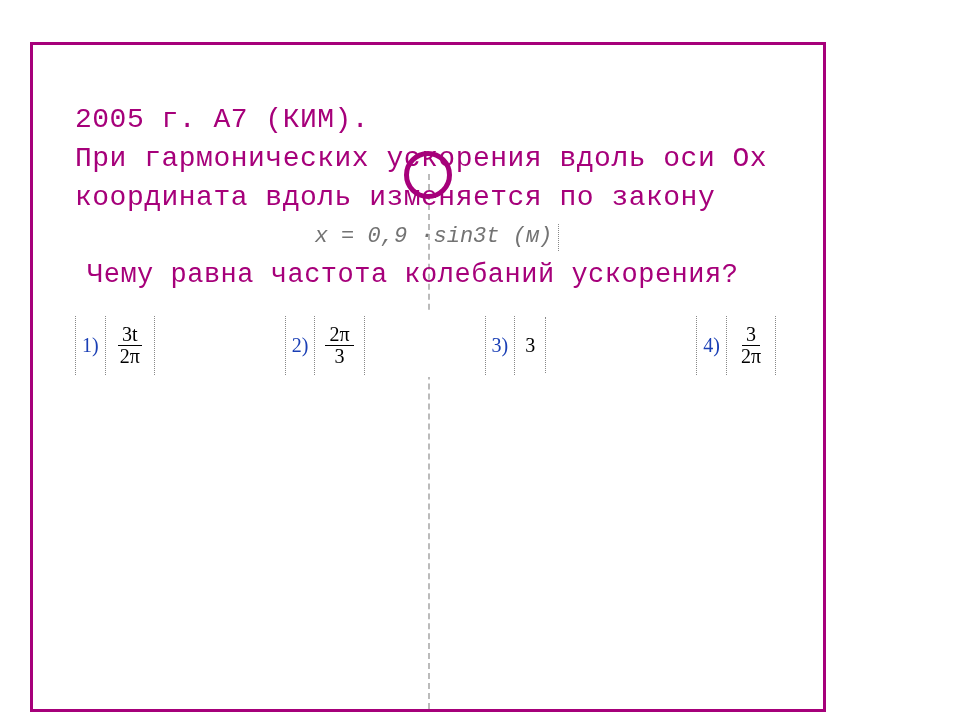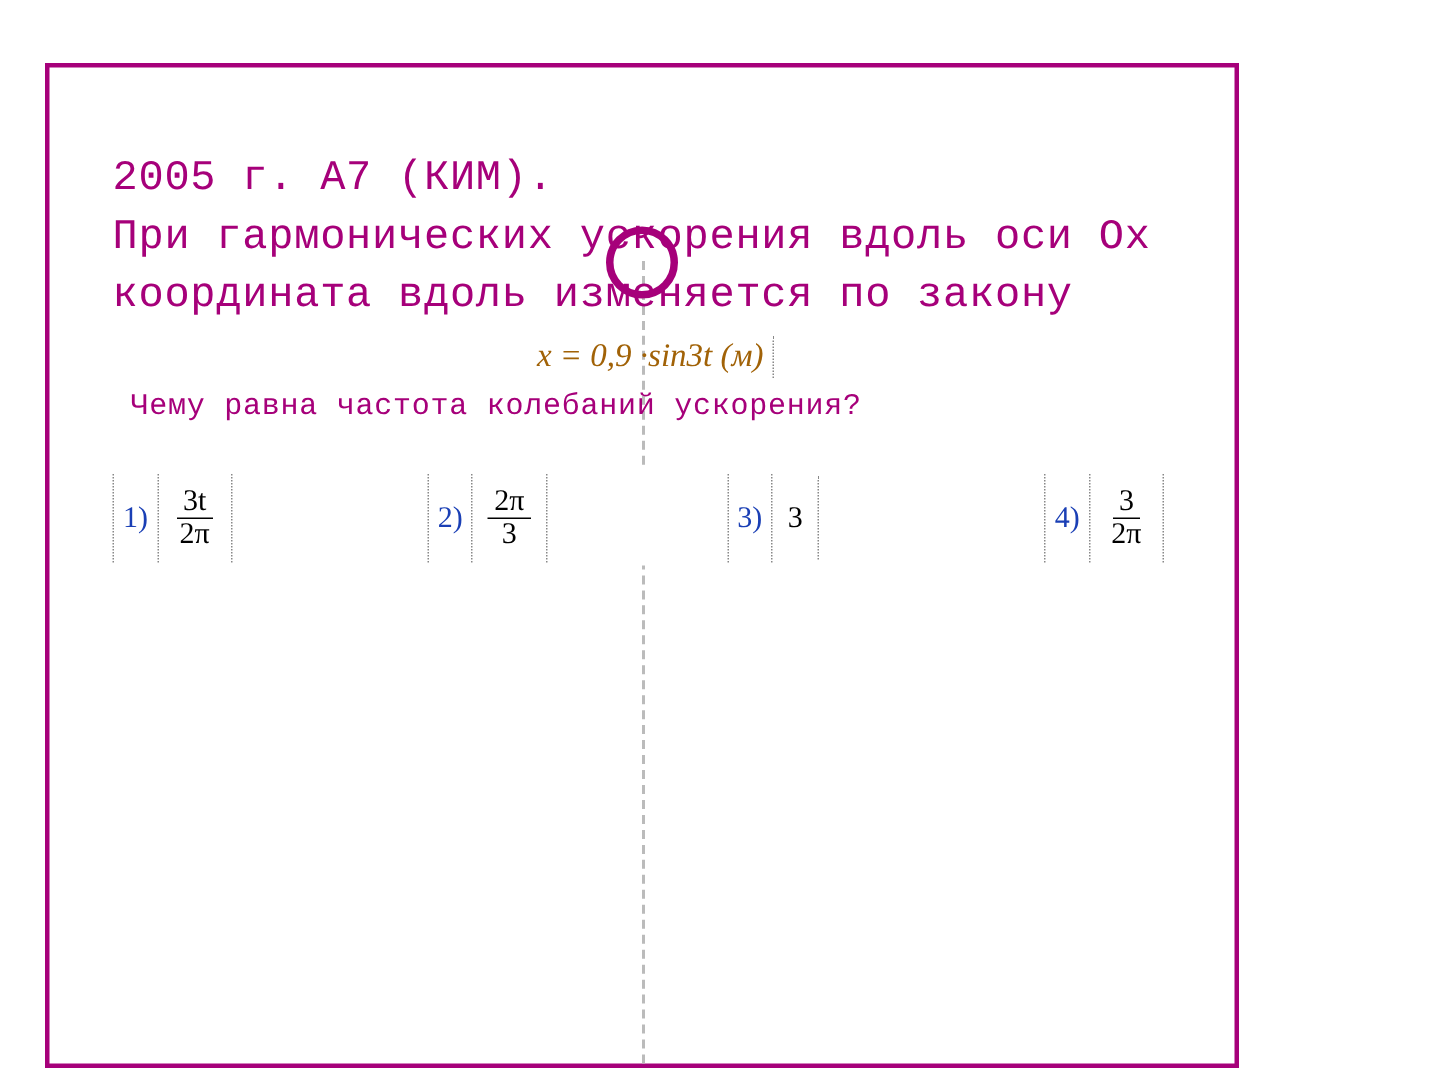--- a/index.html
+++ b/index.html
@@ -43,28 +43,28 @@
     font-family: "Courier New", monospace;
     line-height: 1.4;
     letter-spacing: 0.5px;
   }
   .eq-row {
     text-align: center;
     margin: 6px 0 6px 0;
   }
   .eq {
     display: inline-block;
-    font-family: Liberation Serif, serif;
+    font-family: Liberation Mono, monospace;
     font-size: 22px;
-    color: #a16207;
+    color: #737373;
     border-right: 1px dotted #888;
     padding: 0 6px 2px 6px;
   }
   .question {
-    font-size: 20px;
+    font-size: 27px;
     color: #a6007a;
     font-family: "Courier New", monospace;
     line-height: 1.4;
     margin-top: 6px;
     letter-spacing: 0.5px;
     padding-left: 12px;
   }
   .answers {
     position: absolute;
     left: 42px;

